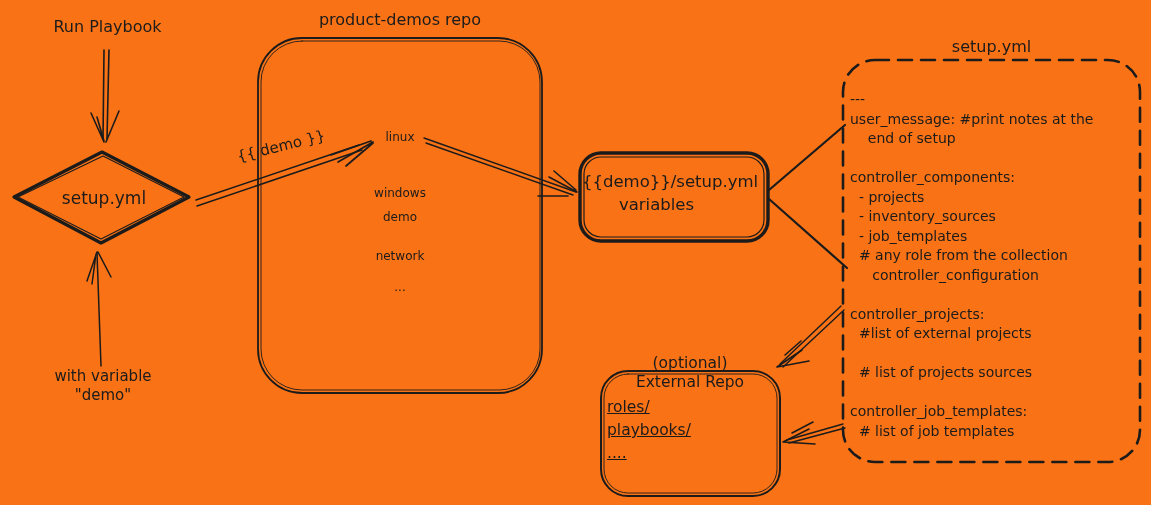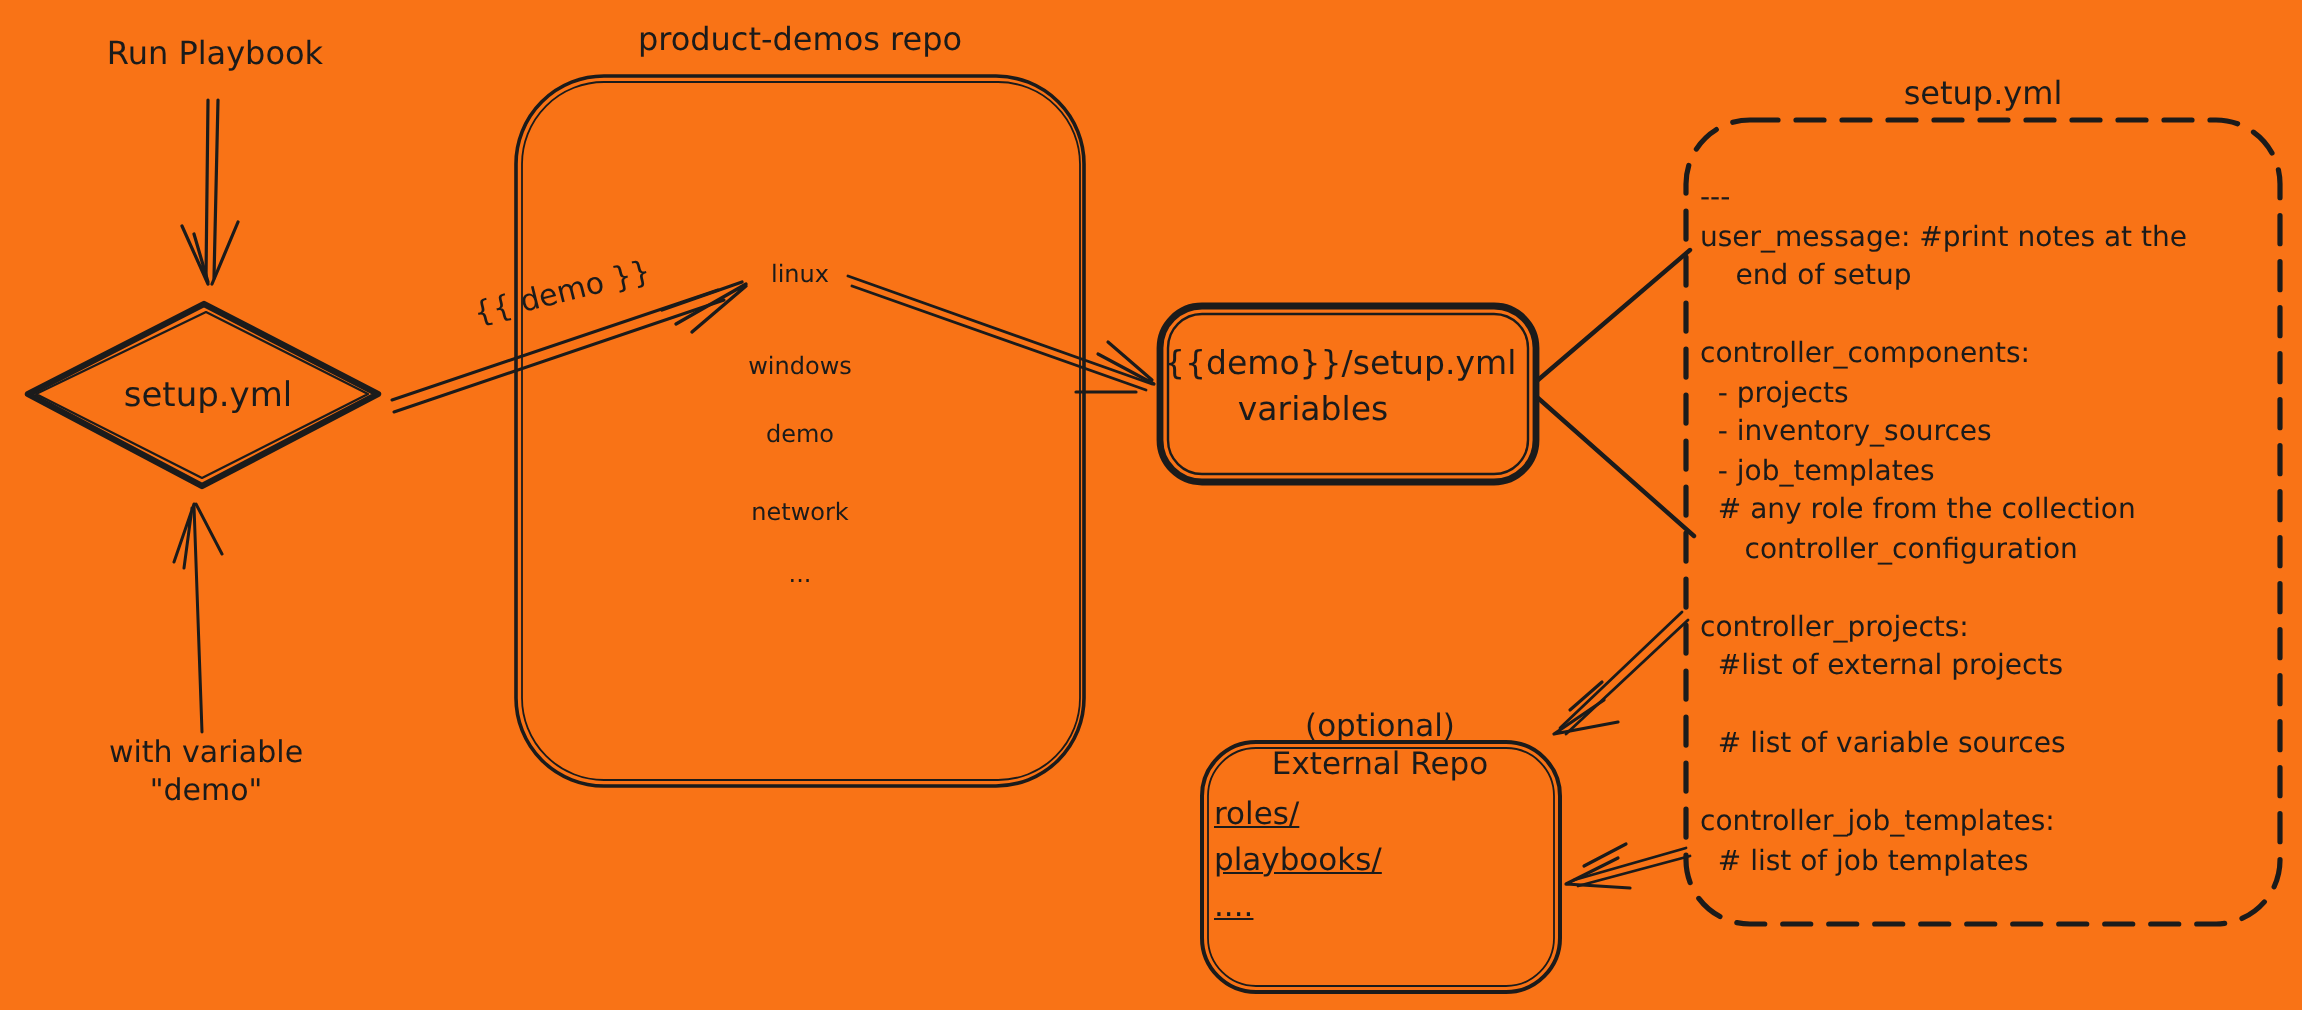--- a/index.html
+++ b/index.html
@@ -102,21 +102,21 @@
   <div class="label with-variable center">
     <div>with variable</div>
     <div>"demo"</div>
   </div>
 
   <div class="label demo-label center">{{ demo }}</div>
 
   <div class="label repo-title center">product-demos repo</div>
 
   <div class="label repo-item" style="top:130px;">linux</div>
-  <div class="label repo-item" style="top:176px;">windows</div>
+  <div class="label repo-item" style="top:186px;">windows</div>
   <div class="label repo-item" style="top:210px;">demo</div>
   <div class="label repo-item" style="top:249px;">network</div>
   <div class="label repo-item" style="top:280px;">...</div>
 
   <div class="label vars-text center">
     <div>{{demo}}/setup.yml</div>
     <div>variables</div>
   </div>
 
   <div class="label setup-title center">setup.yml</div>
@@ -129,21 +129,21 @@
     <div class="code-line">controller_components:</div>
     <div class="code-line">  - projects</div>
     <div class="code-line">  - inventory_sources</div>
     <div class="code-line">  - job_templates</div>
     <div class="code-line">  # any role from the collection</div>
     <div class="code-line">     controller_configuration</div>
     <div class="code-line"></div>
     <div class="code-line">controller_projects:</div>
     <div class="code-line">  #list of external projects</div>
     <div class="code-line"></div>
-    <div class="code-line">  # list of variable sources</div>
+    <div class="code-line">  # list of projects sources</div>
     <div class="code-line"></div>
     <div class="code-line">controller_job_templates:</div>
     <div class="code-line">  # list of job templates</div>
   </div>
 
   <div class="label optional-title center">
     <div>(optional)</div>
     <div>External Repo</div>
   </div>
 

